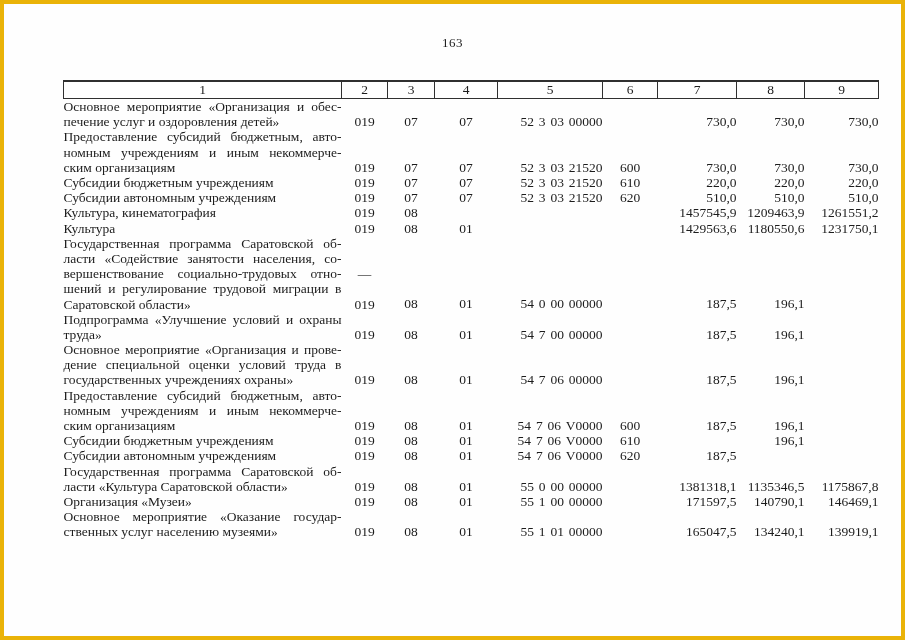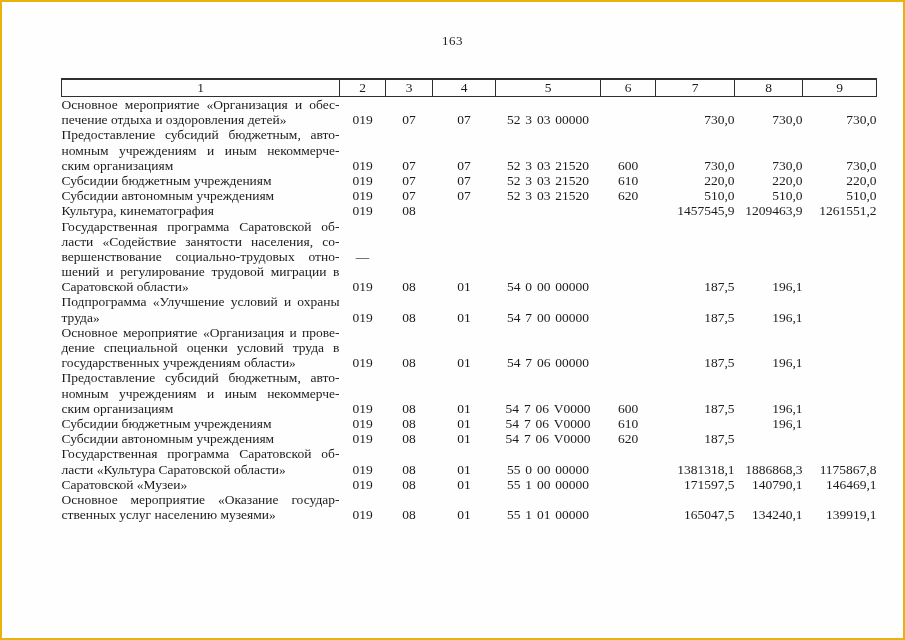--- a/index.html
+++ b/index.html
@@ -1,20 +1,20 @@
 <!DOCTYPE html>
 <html><head>
 <meta charset="utf-8">
 <style>
   html,body{margin:0;padding:0;background:#fff;}
   .page{
     position:relative;
     width:905px;height:640px;
     background:#fefefe;
-    border:2px solid #eab308;
+    border:4px solid #eab308;
     box-sizing:border-box;
     font-family:"Liberation Serif","DejaVu Serif",serif;
     color:#1c1c1c;
     overflow:hidden;
   }
   .page-number{
     position:absolute;
     top:31px;left:0;width:100%;
     text-align:center;
     font-size:13px;
@@ -48,21 +48,21 @@
   td.name .ln{
     text-align:justify;
     text-align-last:justify;
     text-justify:inter-word;
     white-space:normal;
     height:15.2px;
   }
   td.name .ln.last{text-align-last:left;}
   td.c2,td.c3,td.c4,td.c6{text-align:center;}
   td.c2 .ln{height:15.2px;text-align:center;}
-  td.c5{text-align:center;padding-left:14px;white-space:nowrap;word-spacing:1.5px;}
+  td.c5{text-align:right;padding-left:14px;white-space:nowrap;word-spacing:1.5px;}
   td.c7{text-align:right;padding-right:8px;}
   td.c8{text-align:right;padding-right:5px;}
   td.c9{text-align:right;padding-right:9px;}
 </style>
 </head>
 <body>
 
 <div class="page">
   <div class="page-number">163</div>
   <table class="budget-table">
@@ -87,21 +87,21 @@
           <th>6</th>
           <th>7</th>
           <th>8</th>
           <th>9</th>
         </tr>
       </thead>
     <tbody>
         <tr>
           <td class="name">
             <div class="ln">Основное мероприятие «Организация и обес-</div>
-            <div class="ln last">печение отдыха и оздоровления детей»</div>
+            <div class="ln last">печение услуг и оздоровления детей»</div>
           </td>
           <td class="c2">019</td>
           <td class="c3">07</td>
           <td class="c4">07</td>
           <td class="c5">52 3 03 00000</td>
           <td class="c6"></td>
           <td class="c7">730,0</td>
           <td class="c8">730,0</td>
           <td class="c9">730,0</td>
         </tr>
@@ -154,20 +154,33 @@
           <td class="c3">08</td>
           <td class="c4"></td>
           <td class="c5"></td>
           <td class="c6"></td>
           <td class="c7">1457545,9</td>
           <td class="c8">1209463,9</td>
           <td class="c9">1261551,2</td>
         </tr>
         <tr>
           <td class="name">
+            <div class="ln last">Культура</div>
+          </td>
+          <td class="c2">019</td>
+          <td class="c3">08</td>
+          <td class="c4">01</td>
+          <td class="c5"></td>
+          <td class="c6"></td>
+          <td class="c7">1429563,6</td>
+          <td class="c8">1180550,6</td>
+          <td class="c9">1231750,1</td>
+        </tr>
+        <tr>
+          <td class="name">
             <div class="ln">Государственная программа Саратовской об-</div>
             <div class="ln">ласти «Содействие занятости населения, со-</div>
             <div class="ln">вершенствование социально-трудовых отно-</div>
             <div class="ln">шений и регулирование трудовой миграции в</div>
             <div class="ln last">Саратовской области»</div>
           </td>
           <td class="c2">
             <div class="ln">—</div>
             <div class="ln">&nbsp;</div>
             <div class="ln">019</div>
@@ -191,21 +204,21 @@
           <td class="c5">54 7 00 00000</td>
           <td class="c6"></td>
           <td class="c7">187,5</td>
           <td class="c8">196,1</td>
           <td class="c9"></td>
         </tr>
         <tr>
           <td class="name">
             <div class="ln">Основное мероприятие «Организация и прове-</div>
             <div class="ln">дение специальной оценки условий труда в</div>
-            <div class="ln last">государственных учреждениям области»</div>
+            <div class="ln last">государственных учреждениях охраны»</div>
           </td>
           <td class="c2">019</td>
           <td class="c3">08</td>
           <td class="c4">01</td>
           <td class="c5">54 7 06 00000</td>
           <td class="c6"></td>
           <td class="c7">187,5</td>
           <td class="c8">196,1</td>
           <td class="c9"></td>
         </tr>
@@ -254,26 +267,26 @@
           <td class="name">
             <div class="ln">Государственная программа Саратовской об-</div>
             <div class="ln last">ласти «Культура Саратовской области»</div>
           </td>
           <td class="c2">019</td>
           <td class="c3">08</td>
           <td class="c4">01</td>
           <td class="c5">55 0 00 00000</td>
           <td class="c6"></td>
           <td class="c7">1381318,1</td>
-          <td class="c8">1886868,3</td>
+          <td class="c8">1135346,5</td>
           <td class="c9">1175867,8</td>
         </tr>
         <tr>
           <td class="name">
-            <div class="ln last">Саратовской «Музеи»</div>
+            <div class="ln last">Организация «Музеи»</div>
           </td>
           <td class="c2">019</td>
           <td class="c3">08</td>
           <td class="c4">01</td>
           <td class="c5">55 1 00 00000</td>
           <td class="c6"></td>
           <td class="c7">171597,5</td>
           <td class="c8">140790,1</td>
           <td class="c9">146469,1</td>
         </tr>

